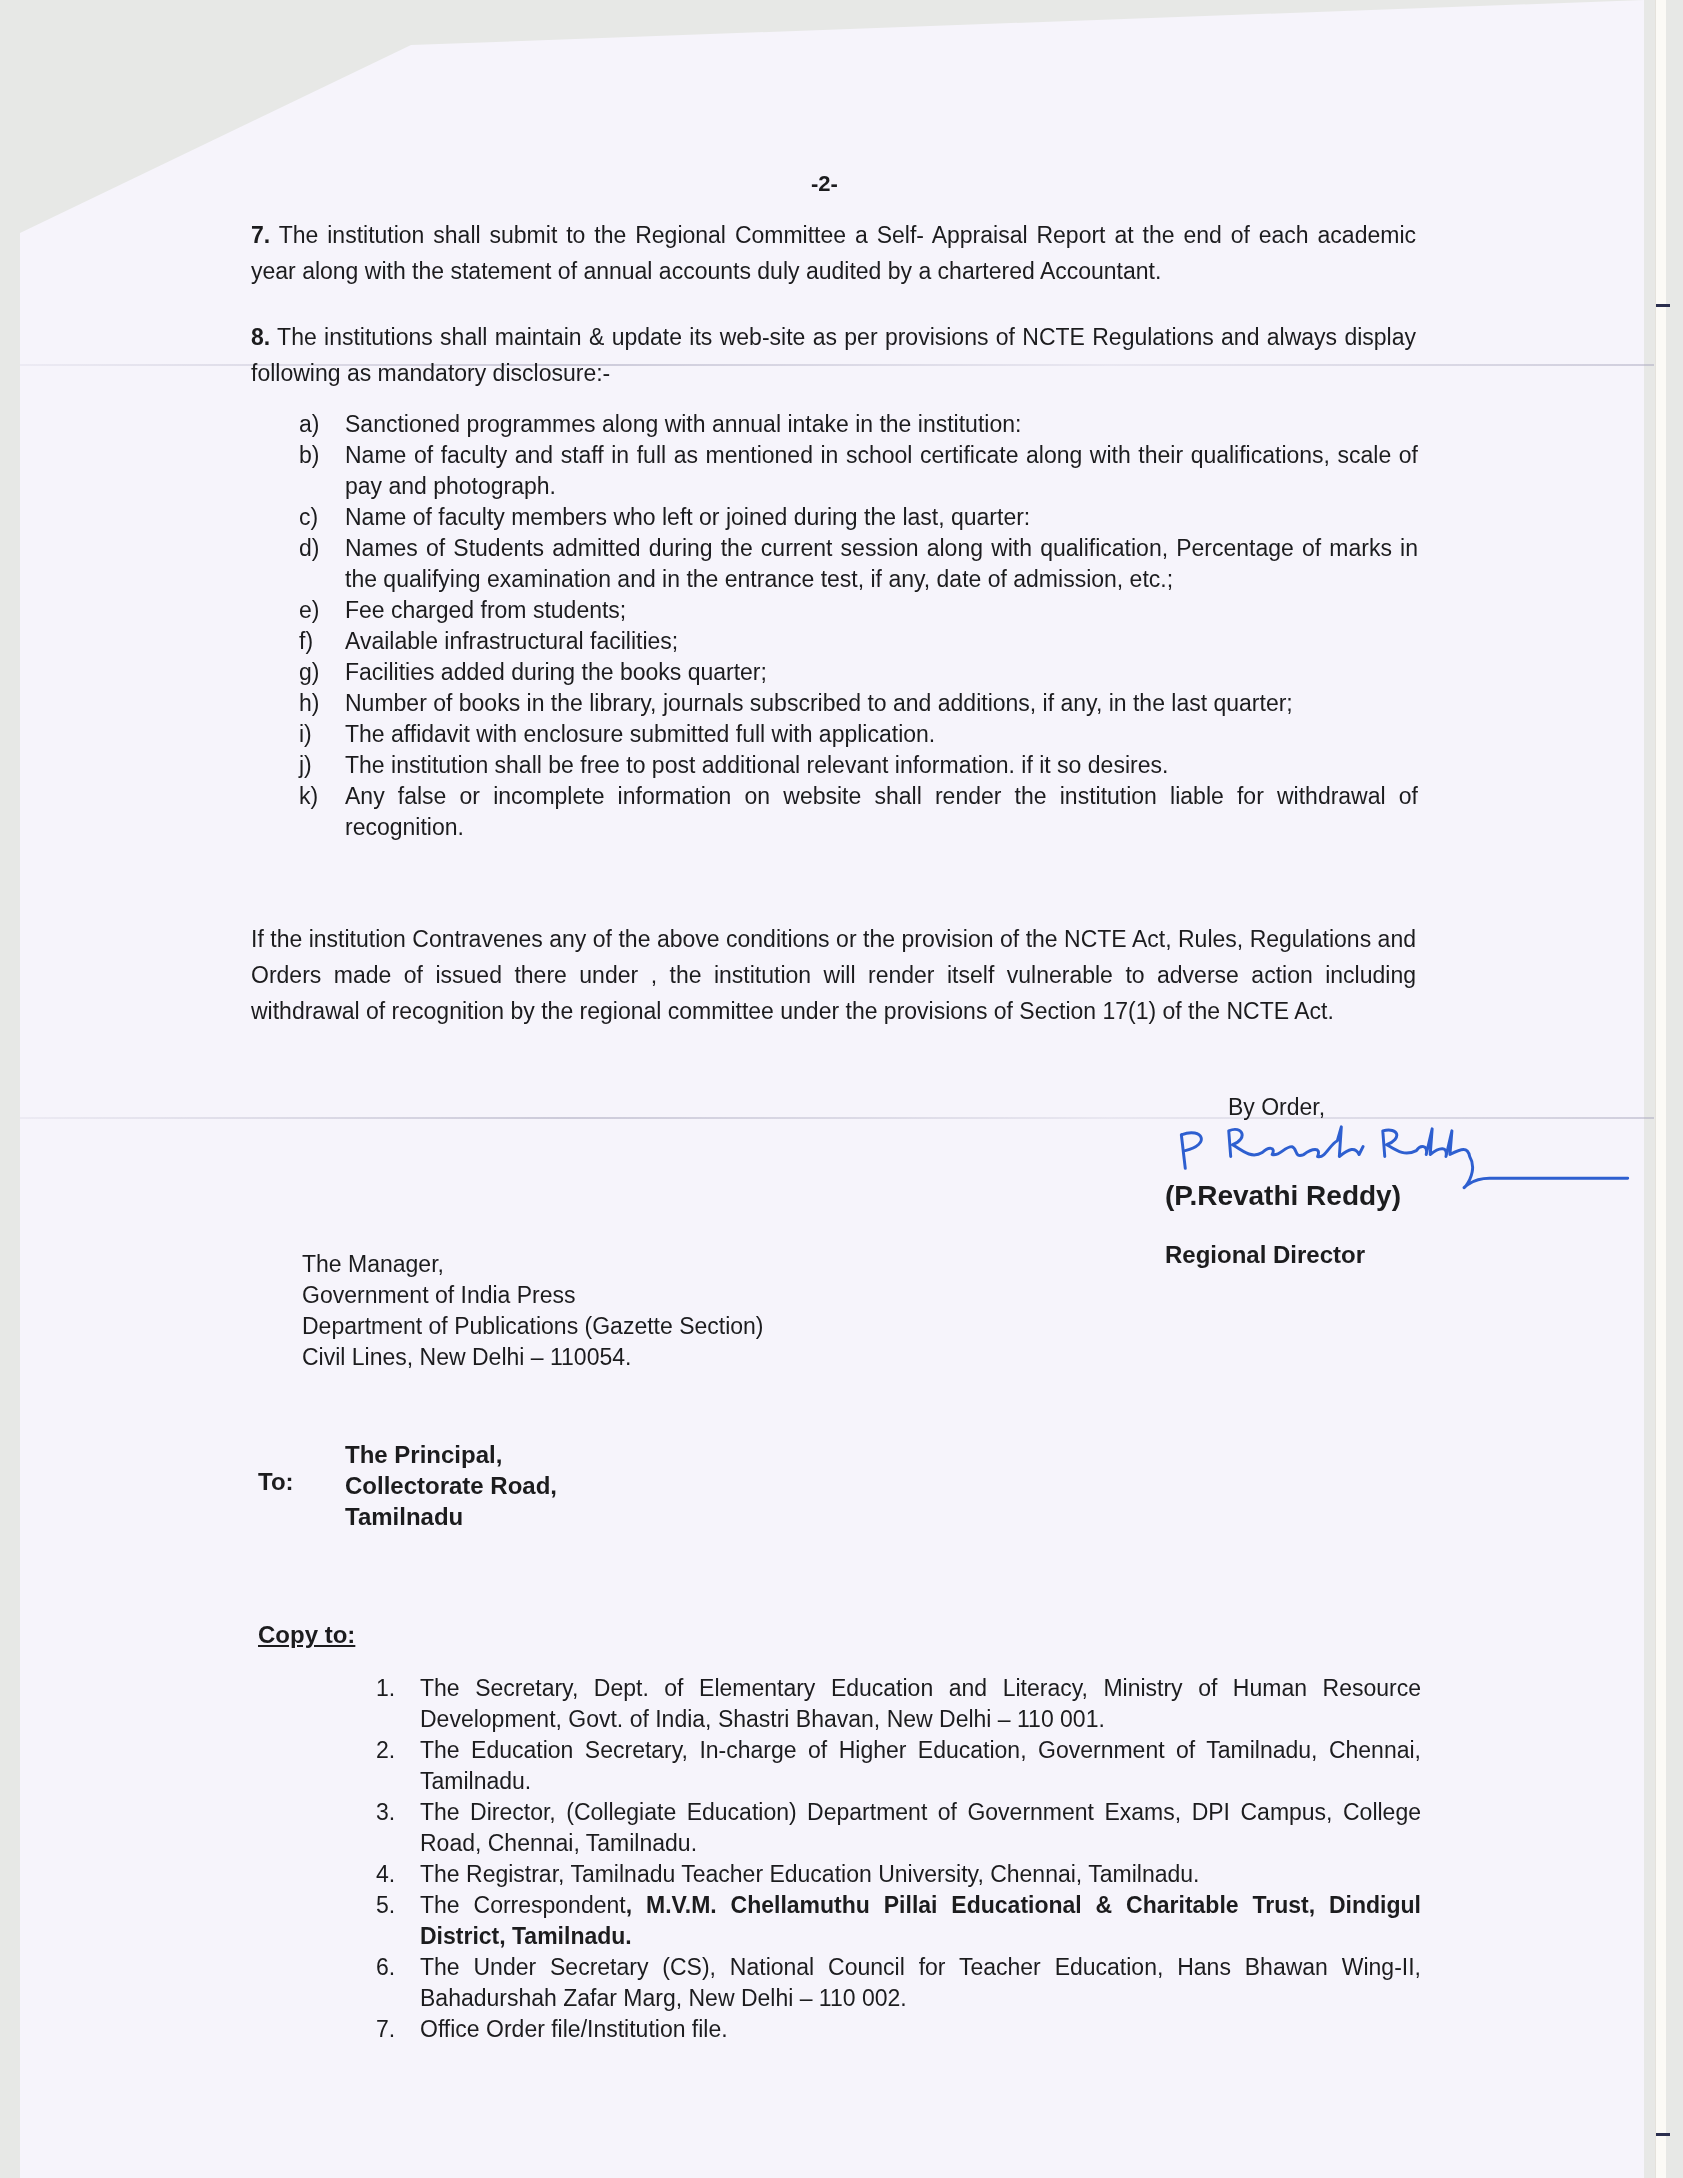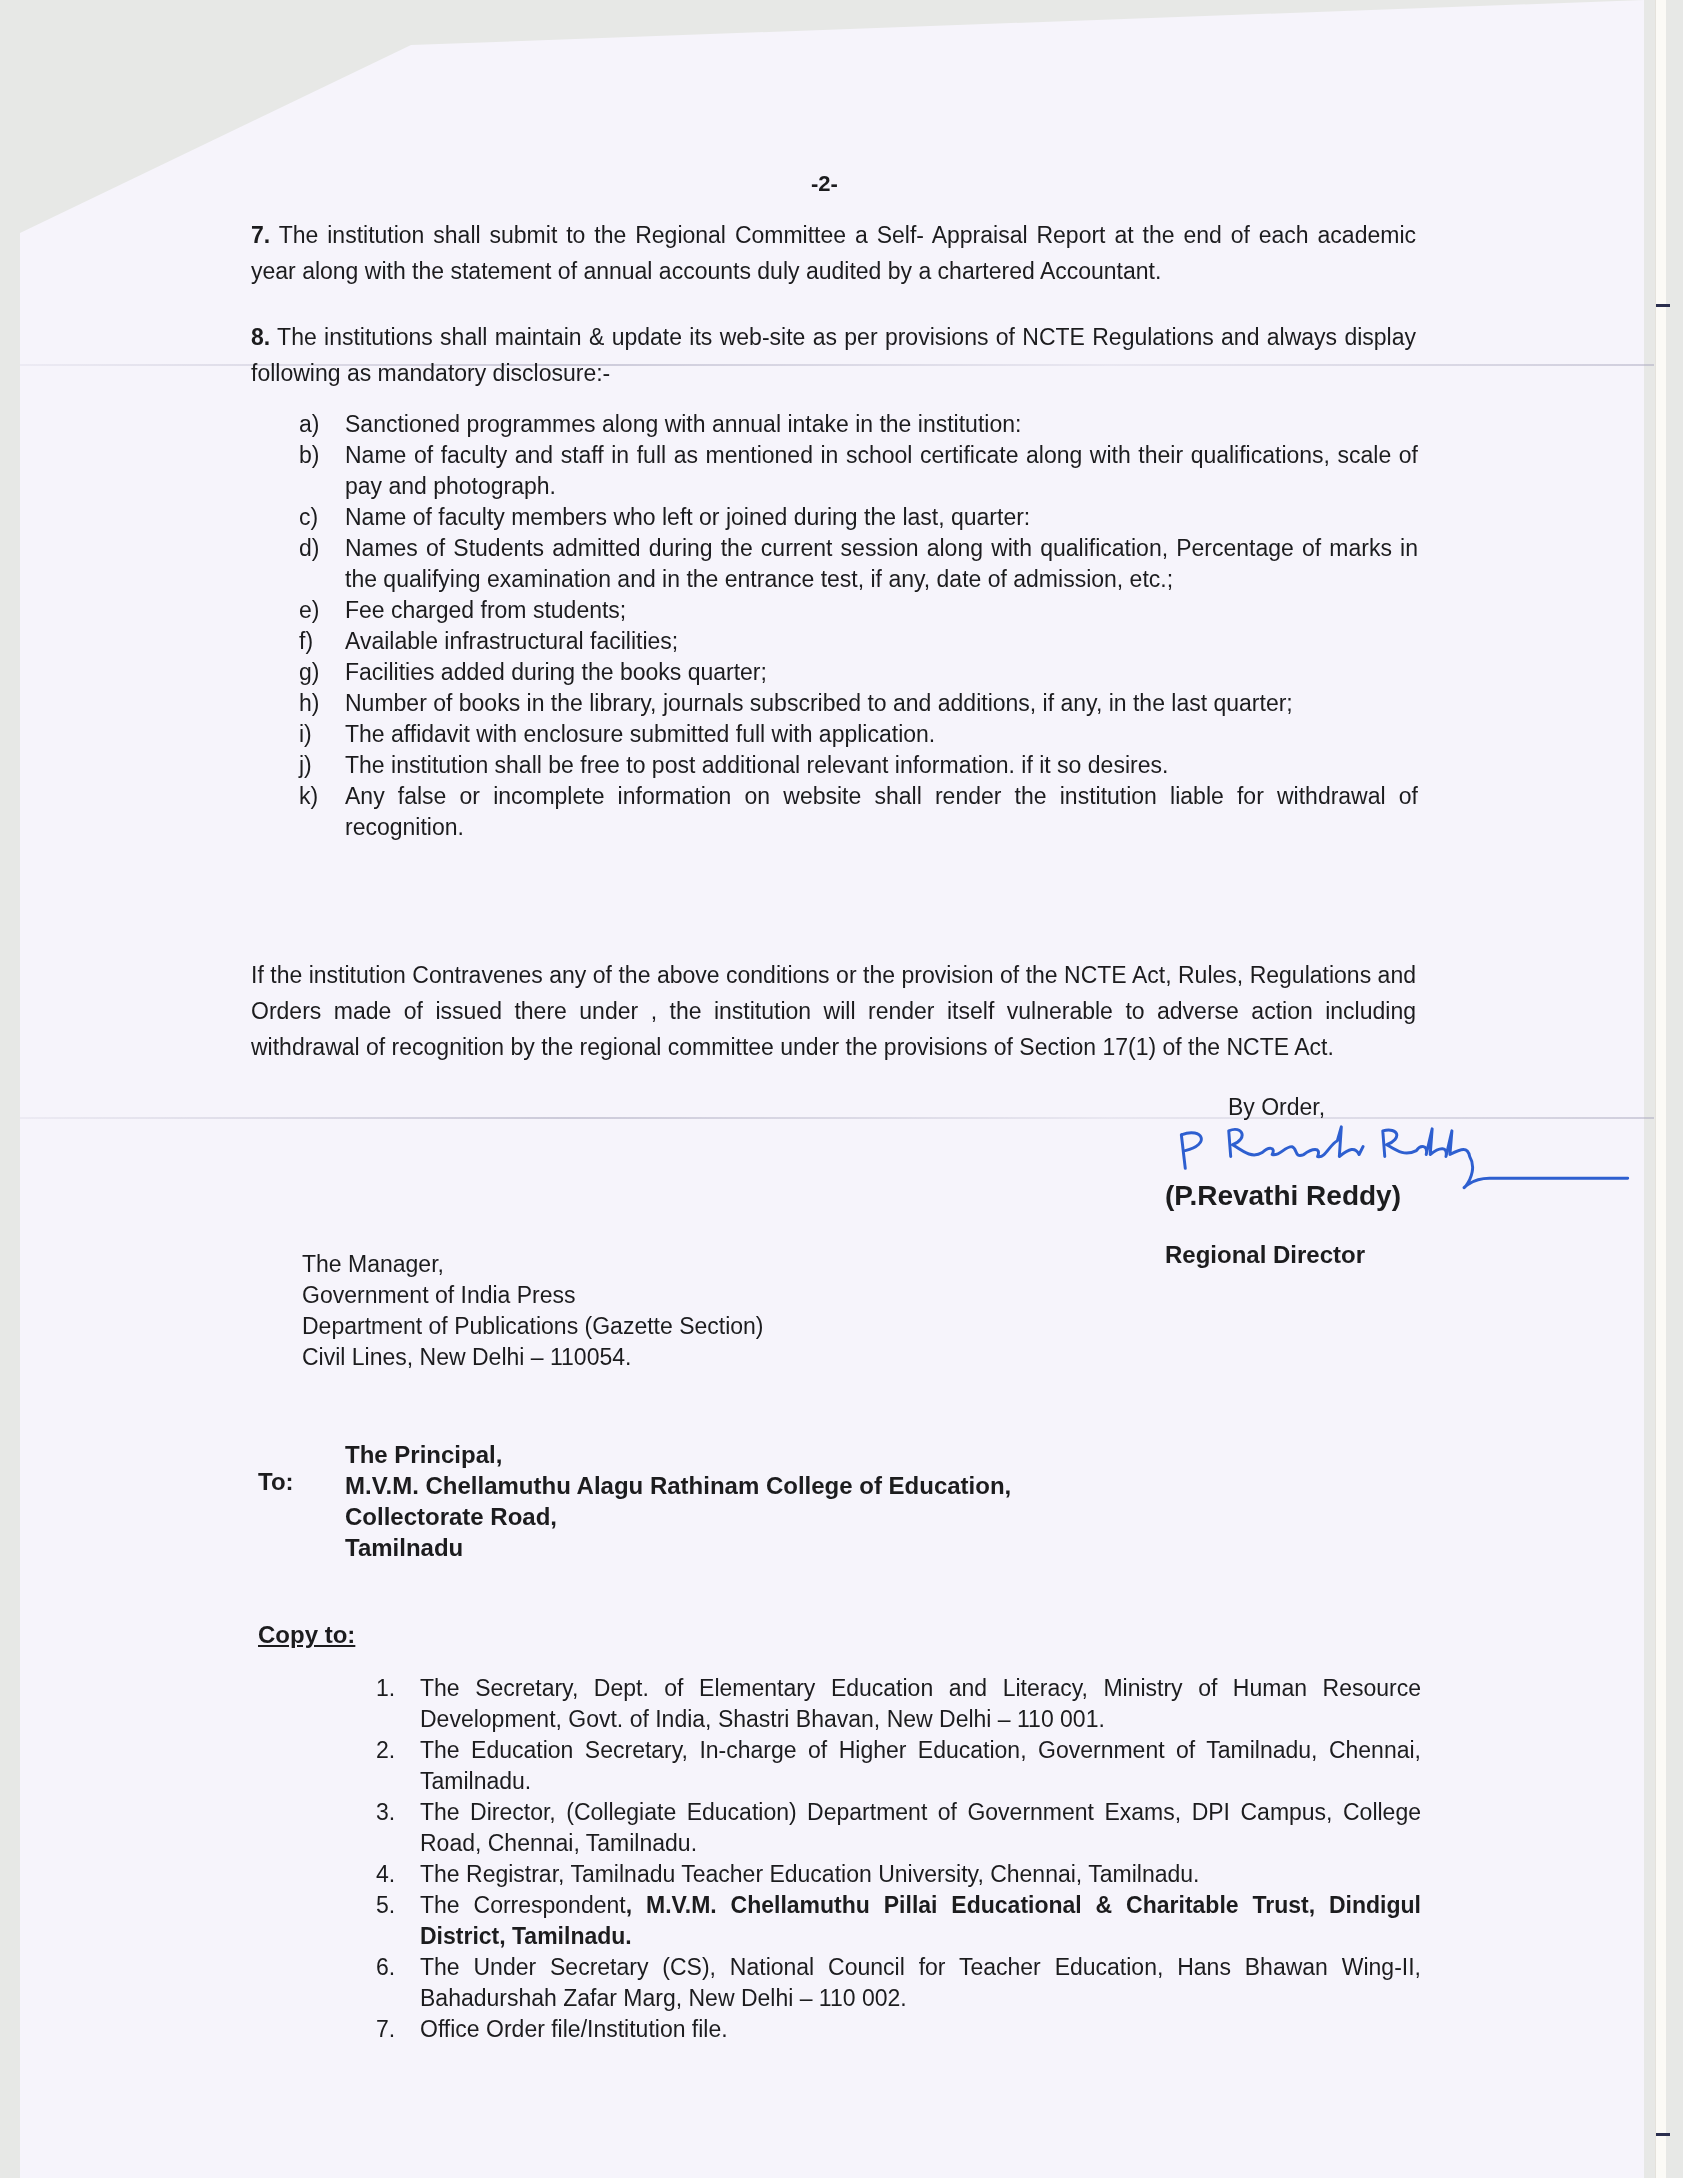--- a/index.html
+++ b/index.html
@@ -26,21 +26,21 @@
       position: absolute; left: 1656px; width: 14px; height: 3px; background: #2a2f4e;
     }
     .t { position: absolute; font-size: 23px; line-height: 31px; }
     .pg { left: 811px; top: 168px; font-weight: bold; font-size: 22px; }
     .para { left: 251px; width: 1165px; text-align: justify; line-height: 36px; }
     .para b { font-weight: bold; }
     .list { position: absolute; left: 299px; width: 1119px; font-size: 23px; line-height: 31px; }
     .li { display: flex; }
     .li .lbl { width: 46px; flex: none; }
     .li .txt { flex: 1; text-align: justify; }
-    .closing { position: absolute; left: 251px; top: 921px; width: 1165px; font-size: 23px; line-height: 36px; text-align: justify; margin-top: 36px; }
+    .closing { position: absolute; left: 251px; top: 921px; width: 1165px; font-size: 23px; line-height: 36px; text-align: justify; }
     .byorder { left: 1228px; top: 1092px; }
     .sig { position: absolute; left: 1173px; top: 1117px; width: 465px; height: 79px; }
     .signame { left: 1165px; top: 1180px; font-weight: bold; font-size: 28px; text-align: center; }
     .sigtitle { left: 1165px; top: 1212px; font-weight: bold; font-size: 24px; margin-top: 27px; }
     .addr { position: absolute; left: 302px; top: 1249px; font-size: 23px; line-height: 31px; }
     .to { left: 258px; top: 1466px; font-weight: bold; font-size: 24px; }
     .princ { position: absolute; left: 345px; top: 1439px; font-weight: bold; font-size: 24px; line-height: 31px; }
     .copyto { left: 258px; top: 1619px; font-weight: bold; font-size: 24px; text-decoration: underline; }
     .copylist { position: absolute; left: 376px; top: 1673px; width: 1045px; font-size: 23px; line-height: 31px; }
     .copylist .li .lbl { width: 44px; }
@@ -128,21 +128,20 @@
 <div class="addr" id="press">
     <div>The Manager,</div>
     <div>Government of India Press</div>
     <div>Department of Publications (Gazette Section)</div>
     <div>Civil Lines, New Delhi – 110054.</div>
   </div>
 
 <div class="t to">To:</div>
 <div class="princ" id="recip">
     <div>The Principal,</div>
-    <div>M.V.M. Chellamuthu Alagu Rathinam College of Education,</div>
     <div>Collectorate Road,</div>
     <div>Tamilnadu</div>
   </div>
 
 <div class="t copyto">Copy to:</div>
 <div class="copylist" id="copies">
     <div class="li">
       <span class="lbl">1.</span>
       <span class="txt"><span>The Secretary, Dept. of Elementary Education and Literacy, Ministry of Human Resource Development, Govt. of India, Shastri Bhavan, New Delhi – 110 001.</span></span>
     </div>

